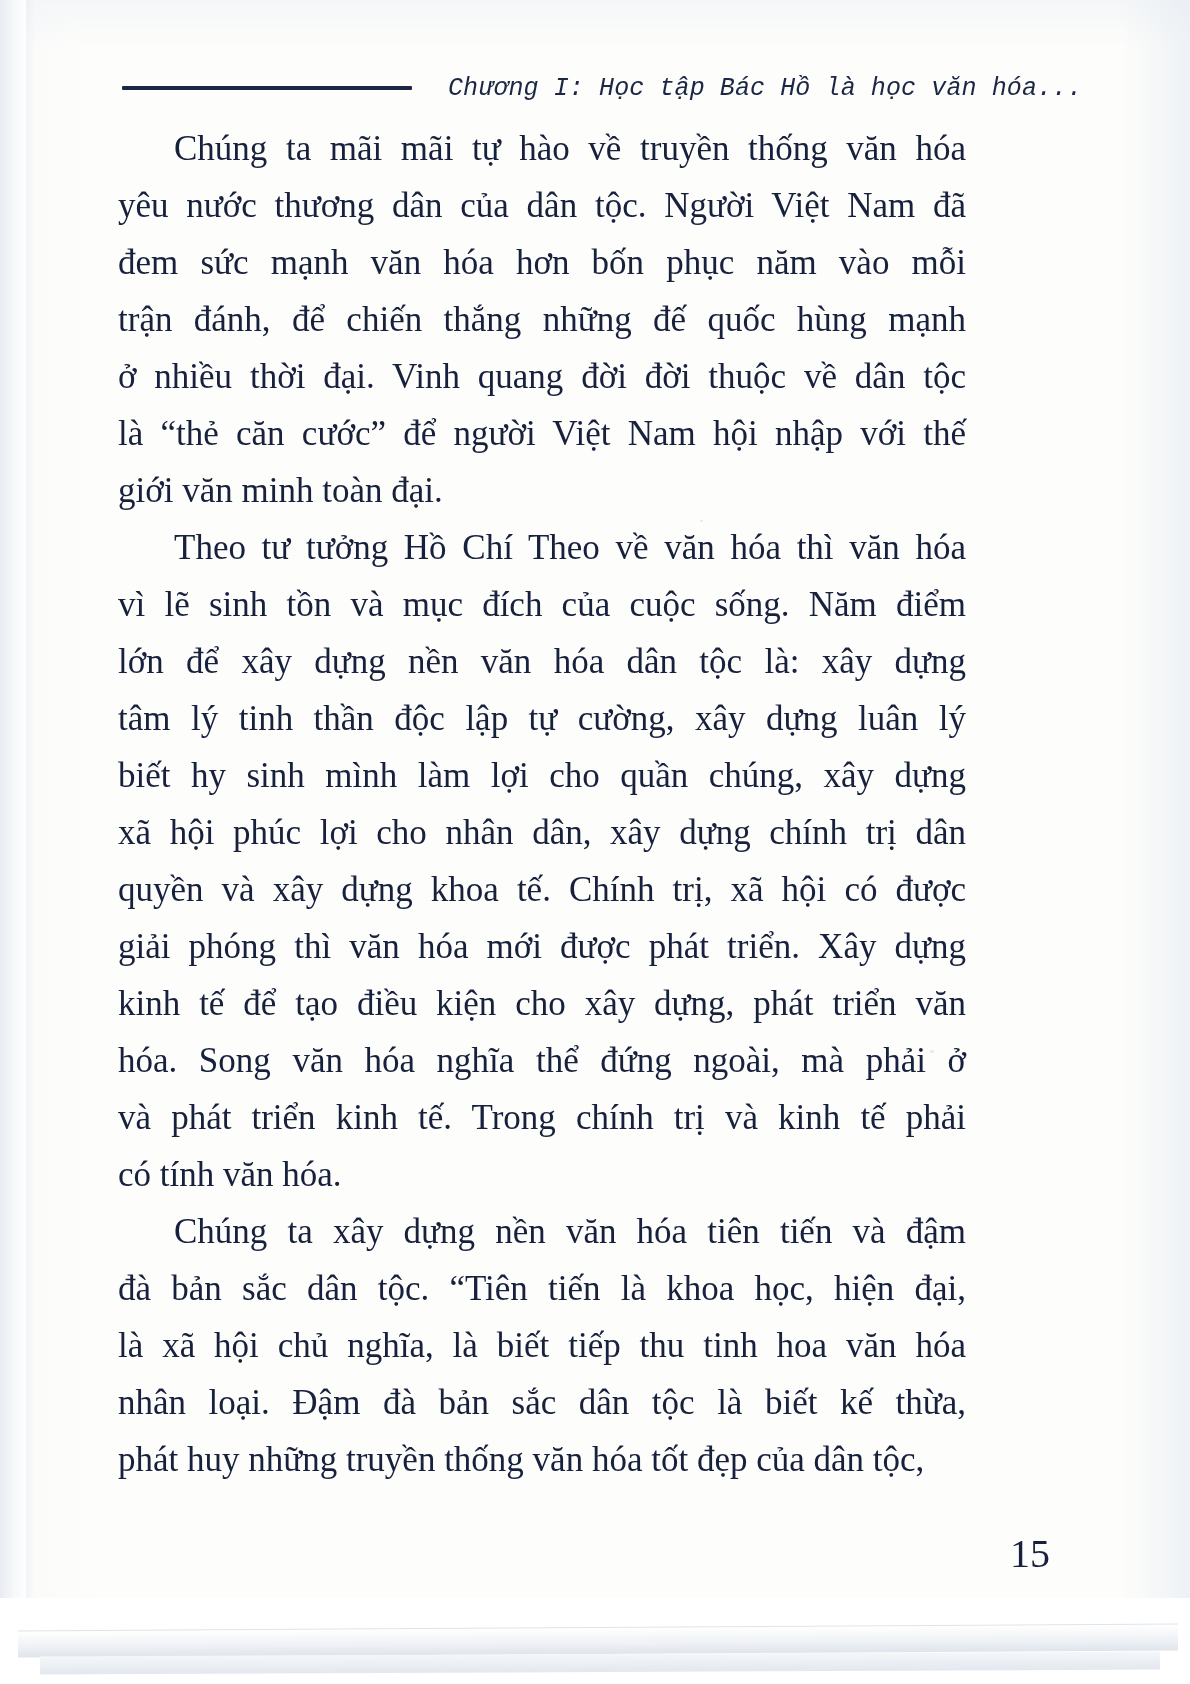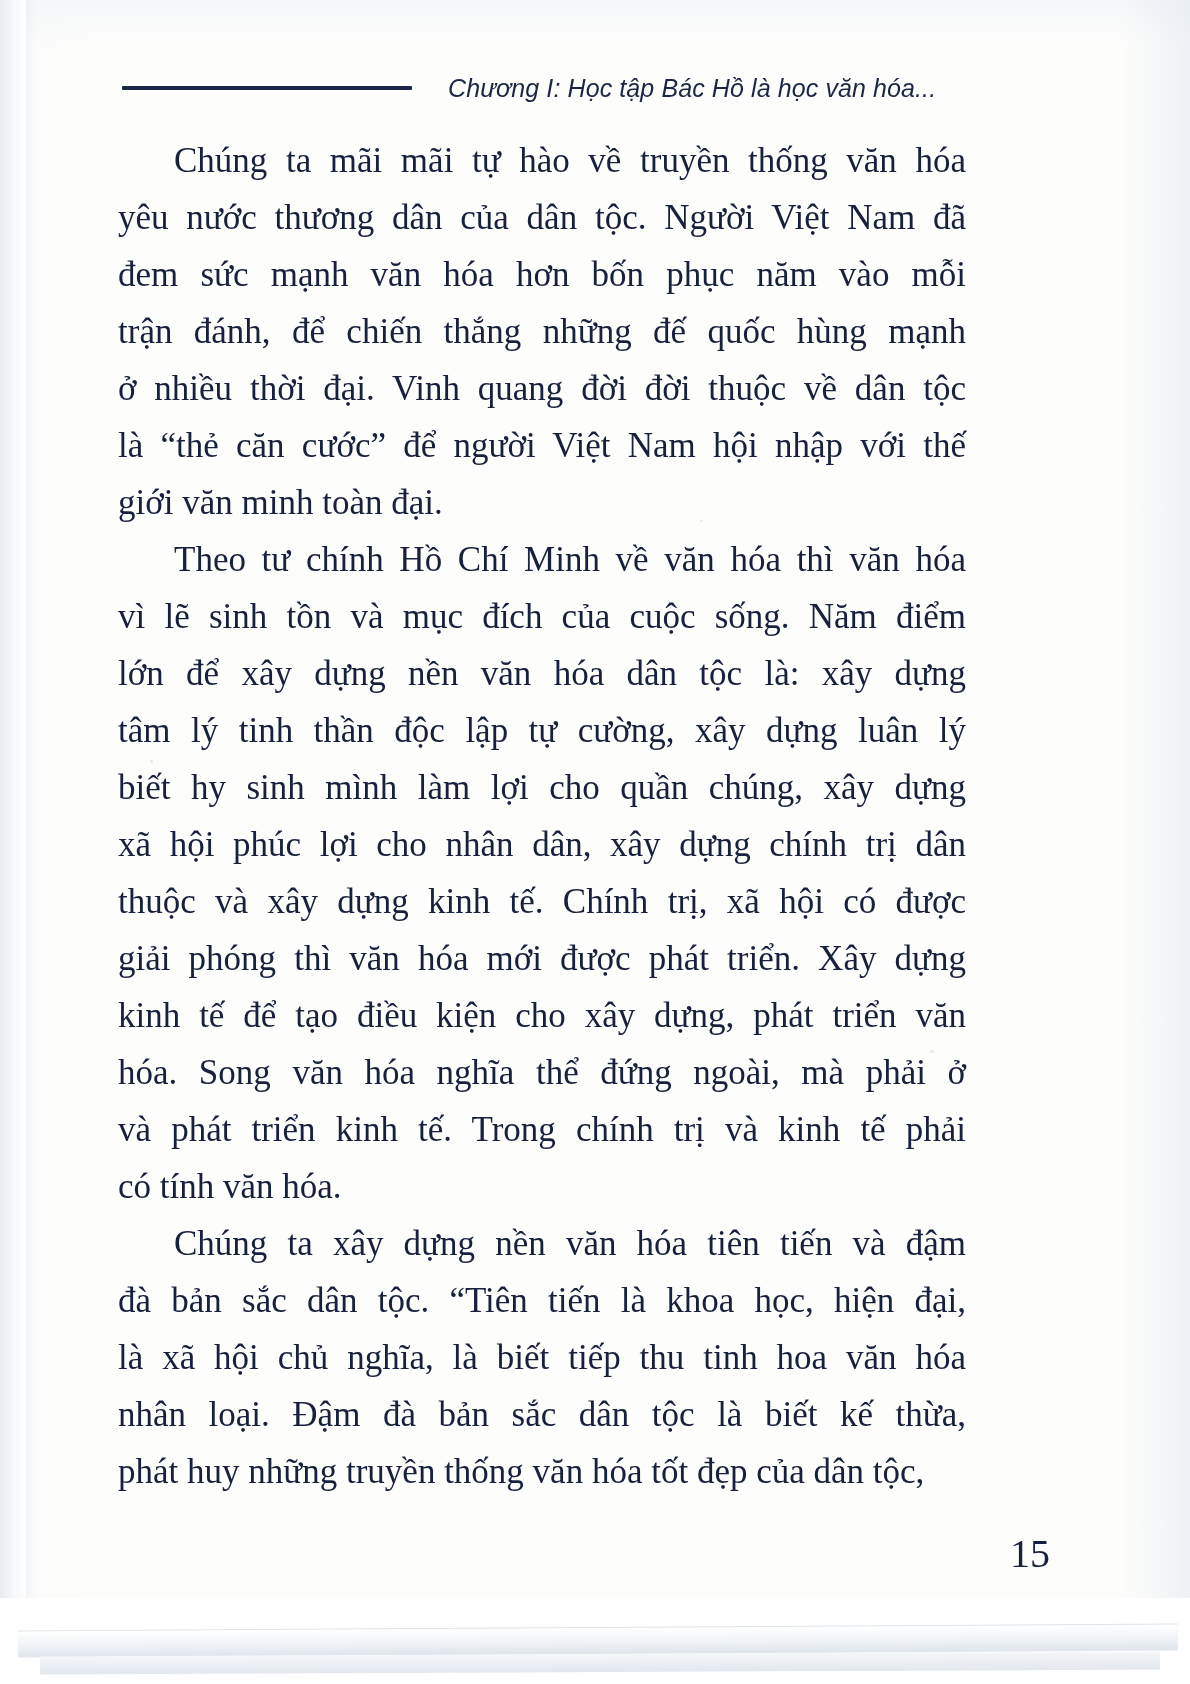--- a/index.html
+++ b/index.html
@@ -85,33 +85,33 @@
   .head-rule {
     margin-left: 122px;
     width: 290px;
     height: 4px;
     background: #1b2744;
     border-radius: 1px;
   }
 
   .head-title {
     margin-left: 36px;
-    font-family: Liberation Sans, sans-serif;
+    font-family: Liberation Mono, monospace;
     font-style: italic;
     font-size: 25px;
     letter-spacing: 0.1px;
     color: #1b2744;
     white-space: nowrap;
   }
 
   
   .body-text {
     position: absolute;
     left: 118px;
-    top: 132px;
+    top: 120px;
     width: 848px;
   }
 
   .para {
     margin: 0;
     padding: 0;
     font-size: 35px;
     line-height: 57px;
     text-align: justify;
     color: #17203c;
@@ -173,27 +173,27 @@
       <p class="para">
         <span class="line indent stretch">Chúng ta mãi mãi tự hào về truyền thống văn hóa</span>
         <span class="line stretch">yêu nước thương dân của dân tộc. Người Việt Nam đã</span>
         <span class="line stretch">đem sức mạnh văn hóa hơn bốn phục năm vào mỗi</span>
         <span class="line stretch">trận đánh, để chiến thắng những đế quốc hùng mạnh</span>
         <span class="line stretch">ở nhiều thời đại. Vinh quang đời đời thuộc về dân tộc</span>
         <span class="line stretch">là “thẻ căn cước” để người Việt Nam hội nhập với thế</span>
         <span class="line">giới văn minh toàn đại.</span>
       </p>
       <p class="para">
-        <span class="line indent stretch">Theo tư chính Hồ Chí Minh về văn hóa thì văn hóa</span>
+        <span class="line indent stretch">Theo tư tưởng Hồ Chí Theo về văn hóa thì văn hóa</span>
         <span class="line stretch">vì lẽ sinh tồn và mục đích của cuộc sống. Năm điểm</span>
         <span class="line stretch">lớn để xây dựng nền văn hóa dân tộc là: xây dựng</span>
         <span class="line stretch">tâm lý tinh thần độc lập tự cường, xây dựng luân lý</span>
         <span class="line stretch">biết hy sinh mình làm lợi cho quần chúng, xây dựng</span>
         <span class="line stretch">xã hội phúc lợi cho nhân dân, xây dựng chính trị dân</span>
-        <span class="line stretch">thuộc và xây dựng kinh tế. Chính trị, xã hội có được</span>
+        <span class="line stretch">quyền và xây dựng khoa tế. Chính trị, xã hội có được</span>
         <span class="line stretch">giải phóng thì văn hóa mới được phát triển. Xây dựng</span>
         <span class="line stretch">kinh tế để tạo điều kiện cho xây dựng, phát triển văn</span>
         <span class="line stretch">hóa. Song văn hóa nghĩa thể đứng ngoài, mà phải ở</span>
         <span class="line stretch">và phát triển kinh tế. Trong chính trị và kinh tế phải</span>
         <span class="line">có tính văn hóa.</span>
       </p>
       <p class="para">
         <span class="line indent stretch">Chúng ta xây dựng nền văn hóa tiên tiến và đậm</span>
         <span class="line stretch">đà bản sắc dân tộc. “Tiên tiến là khoa học, hiện đại,</span>
         <span class="line stretch">là xã hội chủ nghĩa, là biết tiếp thu tinh hoa văn hóa</span>

